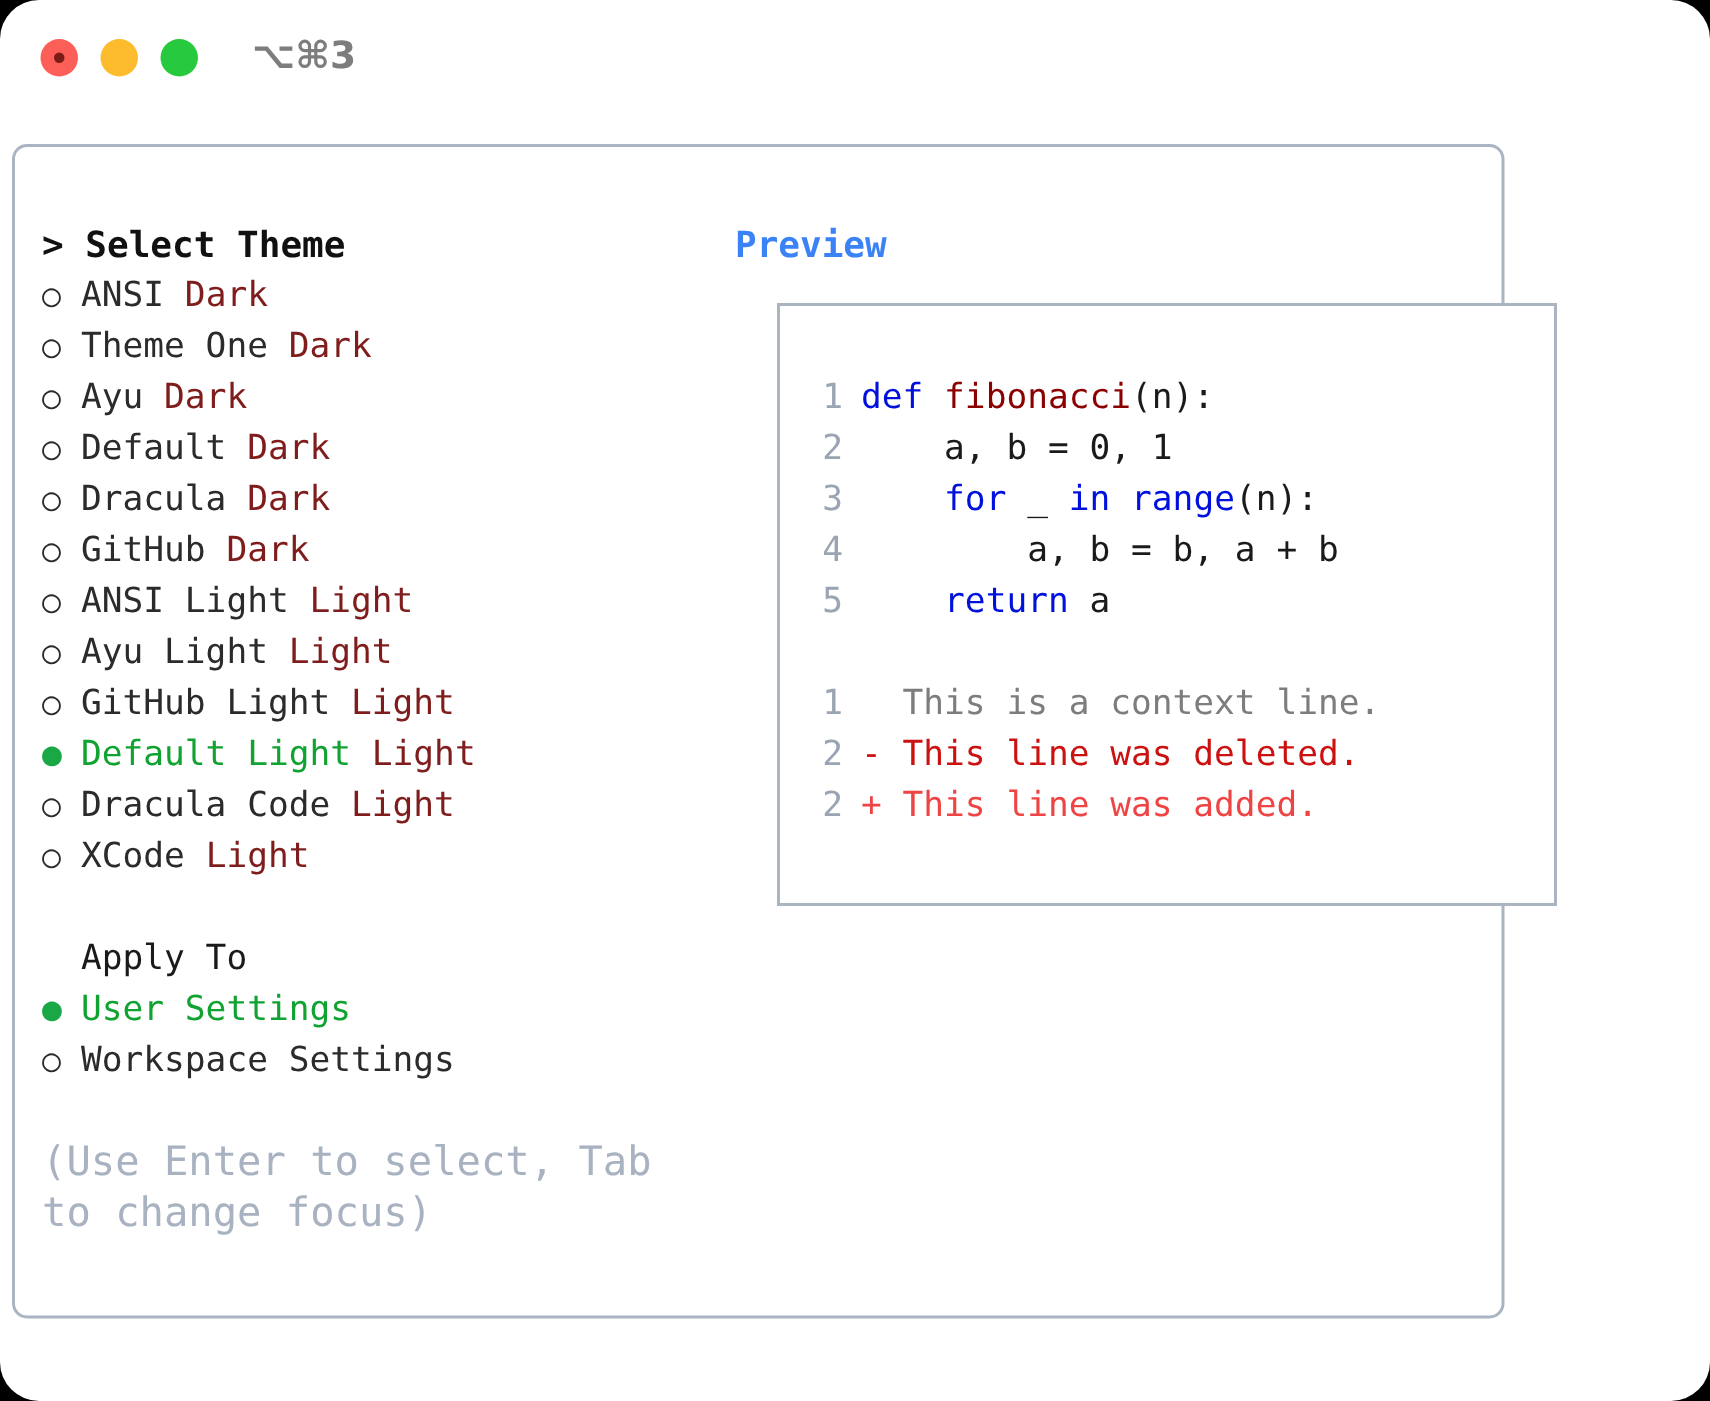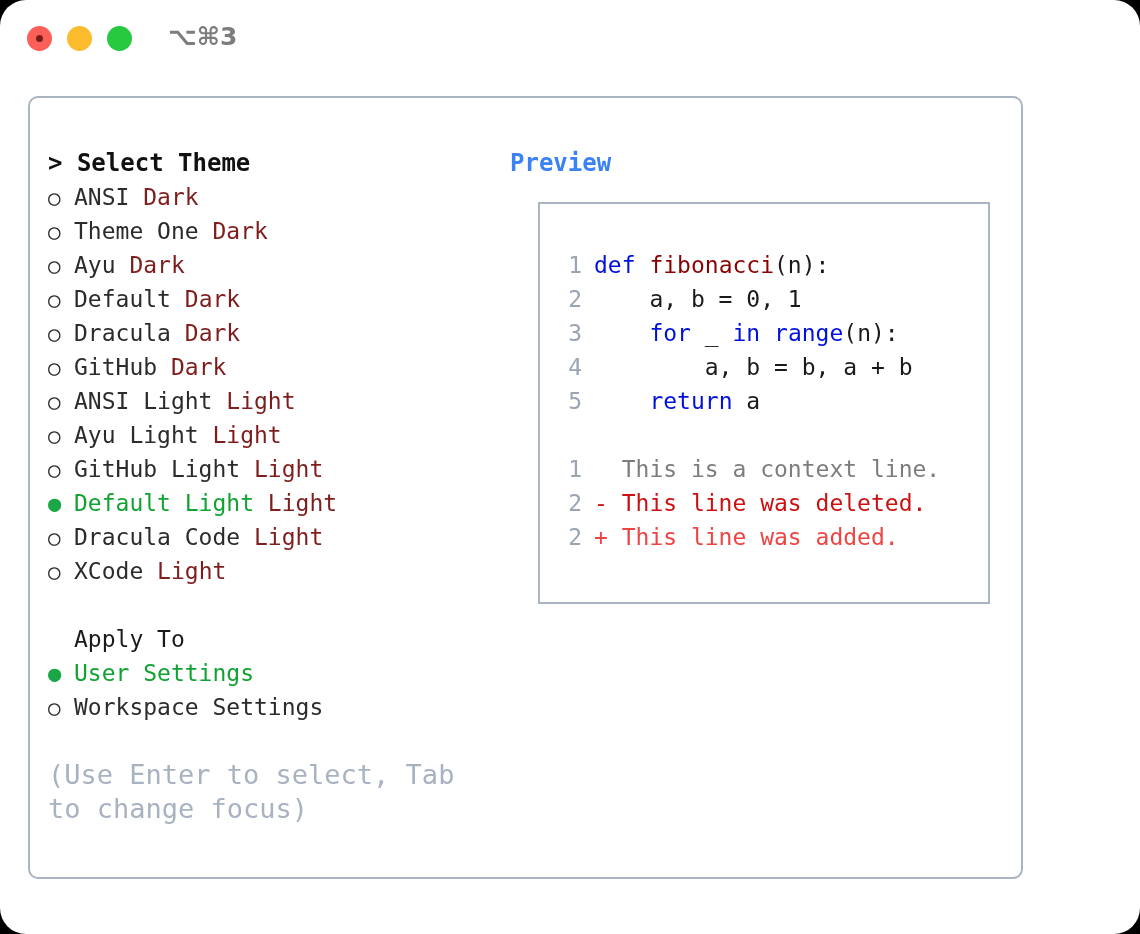--- a/index.html
+++ b/index.html
@@ -56,21 +56,21 @@
     font-size: 25px;
     font-weight: bold;
     color: #7d7d7d;
     letter-spacing: 0px;
     font-family: "DejaVu Sans", "Liberation Sans", sans-serif;
   }
 
   
   #panel {
     position: absolute;
-    left: 28px;
+    left: 8px;
     top: 96px;
     width: 995px;
     height: 783px;
     border: 2px solid #aab4c2;
     border-radius: 10px;
     box-sizing: border-box;
     background: #ffffff;
   }
 
   
@@ -135,21 +135,21 @@
   #preview-title {
     font-size: 24px;
     font-weight: bold;
     color: #3b82f6;
     line-height: 34px;
   }
   #preview-box {
     position: absolute;
     left: 28px;
     top: 56px;
-    width: 452px;
+    width: 520px;
     height: 402px;
     border: 2px solid #aab4c2;
     box-sizing: border-box;
     background: #ffffff;
   }
   #code {
     position: absolute;
     left: 20px;
     top: 44px;
     font-size: 23px;

